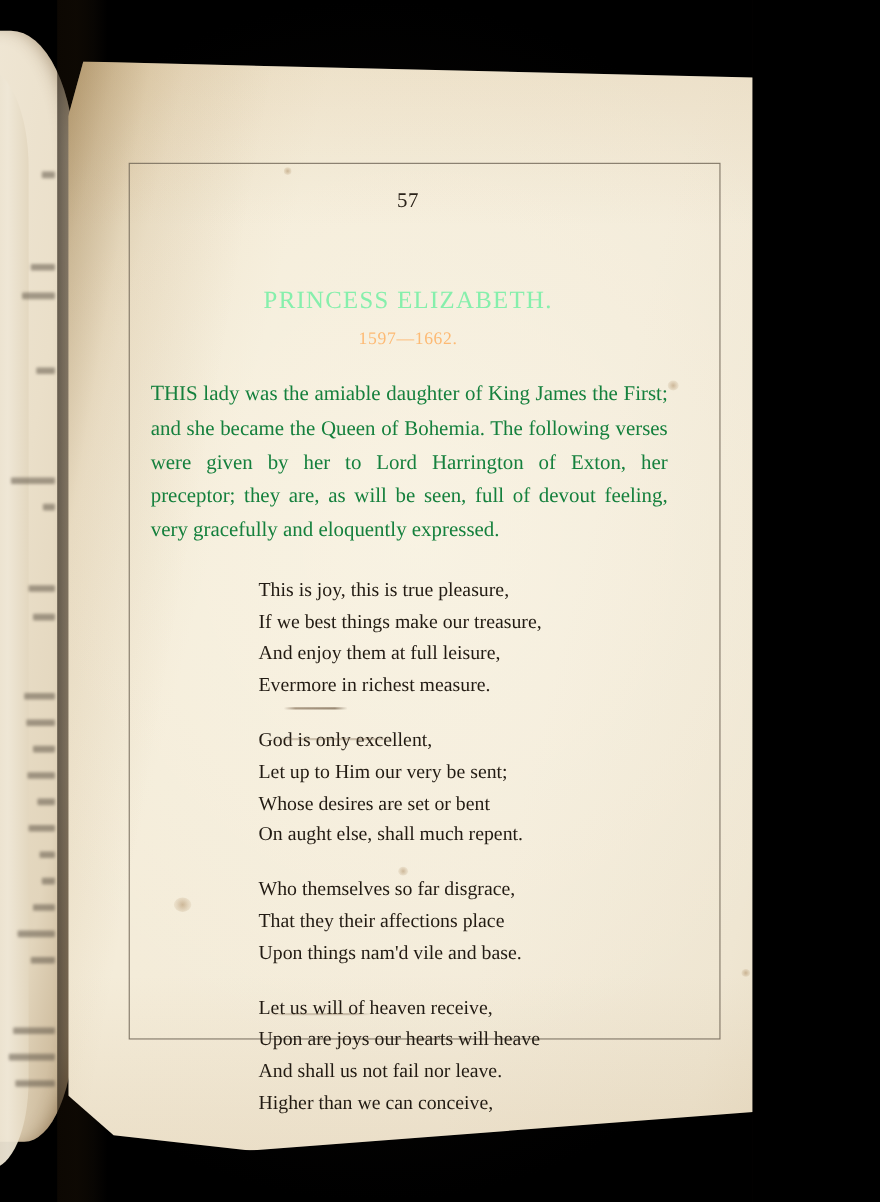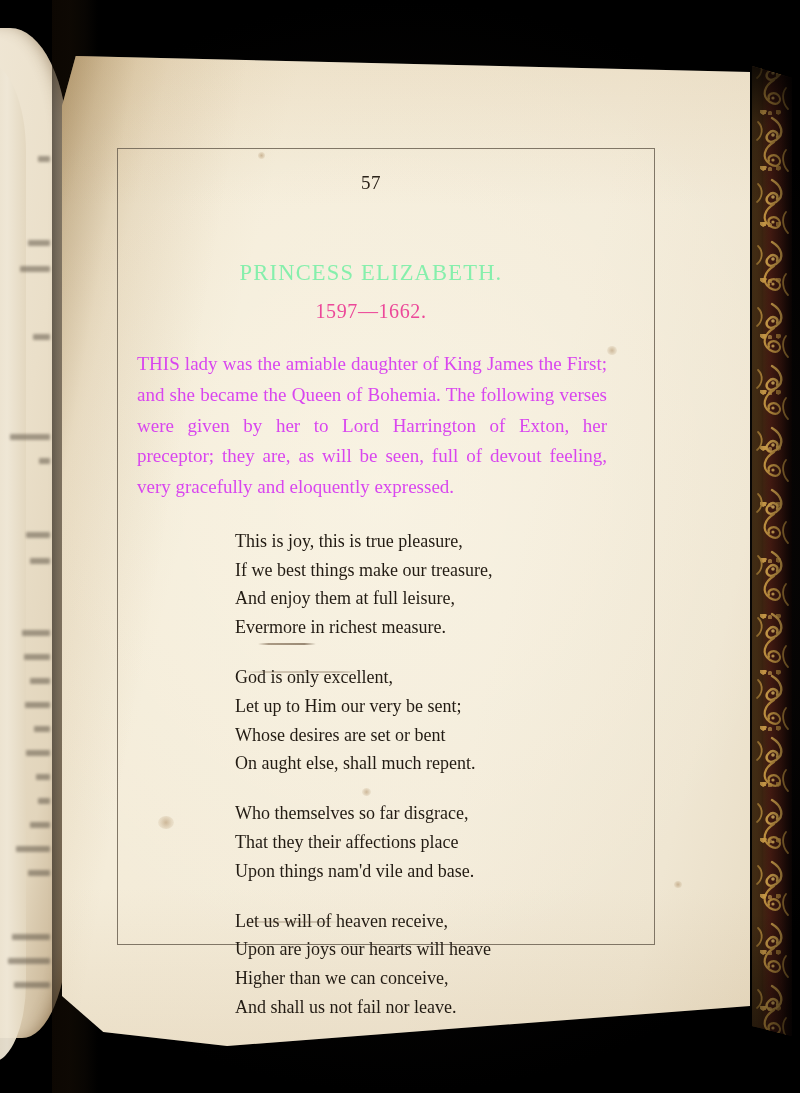--- a/index.html
+++ b/index.html
@@ -9,21 +9,21 @@
   }
   body {
     width: 800px;
     height: 1093px;
     overflow: hidden;
     font-family: "Liberation Serif", "DejaVu Serif", serif;
   }
 
   #scene {
     position: relative;
-    width: 800px;
+    width: 684px;
     height: 1093px;
     background: #050403;
     overflow: hidden;
   }
 
   
   .backdrop {
     position: absolute;
     inset: 0;
     background:
@@ -161,33 +161,33 @@
     text-align: center;
     font-size: 22.5px;
     letter-spacing: 1.2px;
     font-weight: 400;
     margin: 66px 0 0 0;
     color: #86efac;
   }
 
   .dates {
     text-align: center;
-    font-size: 20px;
+    font-size: 16px;
     letter-spacing: .6px;
     margin: 14px 0 0 0;
-    color: #ec4899;
+    color: #fdba74;
   }
 
   .intro {
     margin: 24px 0 0 2px;
     font-size: 19px;
     line-height: 1.62;
     text-align: justify;
     text-justify: inter-word;
-    color: #d946ef;
+    color: #15803d;
     hyphens: manual;
   }
   .intro .dropcap-word {
     font-variant: small-caps;
   }
   .intro .dropcap-word .cap {
     font-variant: normal;
     font-size: 1.04em;
   }
 
@@ -344,22 +344,22 @@
 
       <div class="stanza">
         <span class="line">Who themselves so far disgrace,</span>
         <span class="line">That they their affections place</span>
         <span class="line">Upon things nam'd vile and base.</span>
       </div>
 
       <div class="stanza">
         <span class="line">Let us will of heaven receive,</span>
         <span class="line">Upon are joys our hearts will heave</span>
+        <span class="line">And shall us not fail nor leave.</span>
         <span class="line">Higher than we can conceive,</span>
-        <span class="line">And shall us not fail nor leave.</span>
       </div>
 
     </div>
   </div>
 
   <div class="pencil" style="left:258px; top:643px; width:58px;"></div>
   <div class="pencil" style="left:244px; top:671px; width:118px; opacity:.5;"></div>
   <div class="pencil" style="left:243px; top:921px; width:96px;  opacity:.45;"></div>
 
   <div class="page-edge"></div>

